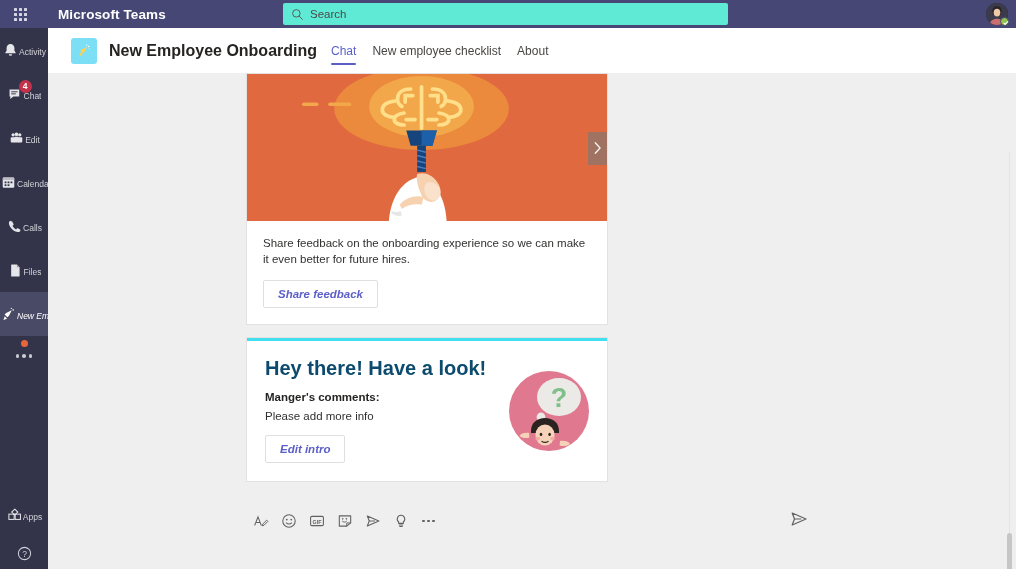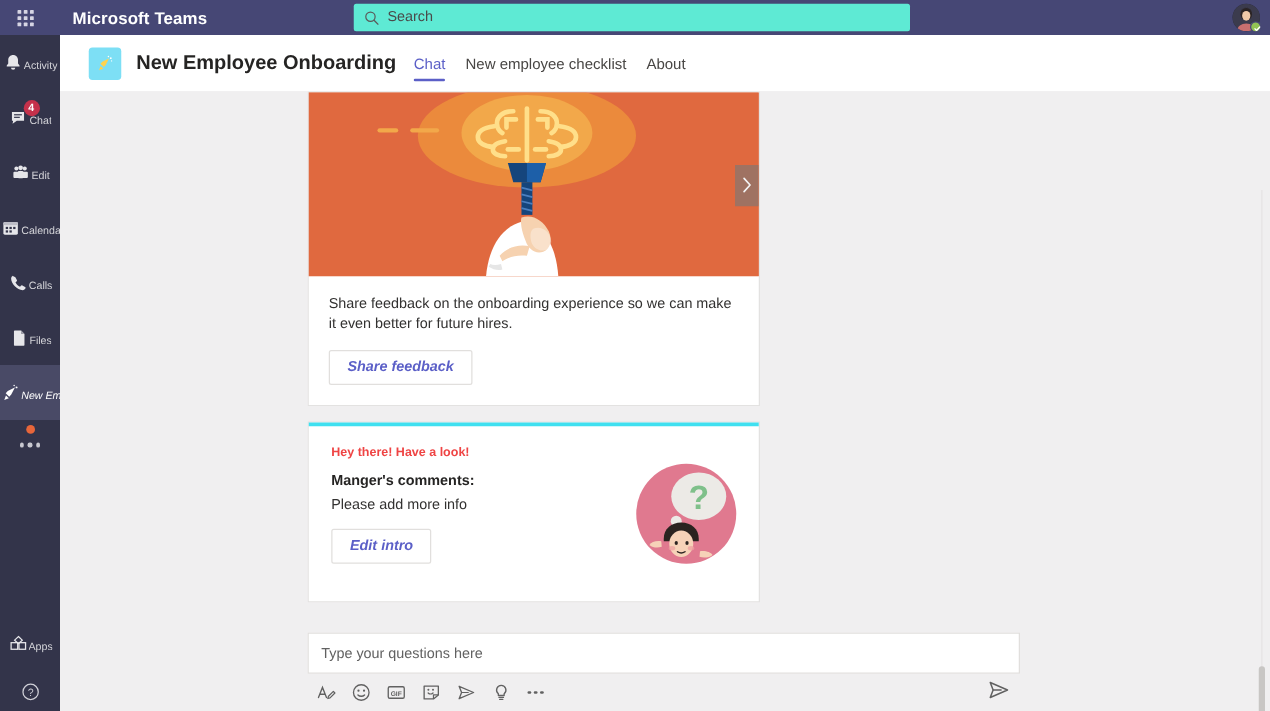--- a/index.html
+++ b/index.html
@@ -138,21 +138,21 @@
   .card-btn {
     margin-top: 13px; display: inline-block; border: 1px solid #e1dfdd;
     background: #fff; color: #5b5fc7; font-size: 11.5px; font-weight: 700;
     padding: 7px 14px; cursor: pointer; border-radius: 2px;
     font-family: "Liberation Sans", sans-serif;
     font-style: italic;
   }
 
   
   .card2-body { padding: 16px 18px 18px 18px; position: relative; min-height: 140px; }
-  .c2-title { font-size: 10px; font-weight: 700; color: #ef4444; margin-bottom: 5px; }
+  .c2-title { font-size: 20px; font-weight: 700; color: #0c4a6e; margin-bottom: 5px; }
   .c2-text { font-size: 11.5px; line-height: 16px; color: #323130; max-width: 205px; }
   .c2-strong { font-size: 11.5px; font-weight: 700; color: #252423; margin-top: 11px; }
   .c2-note { font-size: 11.5px; color: #323130; margin-top: 7px; }
   .c2-art {
     position: absolute; right: 14px; top: 26px; width: 88px; height: 88px;
   }
 
   
   .compose {
     position: absolute; left: 246px; top: 506px; width: 570px;
@@ -447,23 +447,20 @@
 
     </div>
 
     <div class="scrollbar">
       <div class="scroll-track-line"></div>
       <div class="scroll-thumb"></div>
     </div>
   </div>
 
   <div class="compose">
-    <div class="compose-input">
-      <span>Type your questions here</span>
-    </div>
     <div class="compose-bar">
 
       <span class="cbtn">
         <svg viewBox="0 0 18 18" width="16" height="16">
           <path d="M2 13.6 5.6 4.4 9.2 13.6M3.4 10.6h4.4" fill="none" stroke="#616161" stroke-width="1.2" stroke-linecap="round"></path>
           <path d="M11 12.4 15.4 8l1.4 1.4-4.4 4.4-2 .6z" fill="none" stroke="#616161" stroke-width="1.1" stroke-linejoin="round"></path>
         </svg>
       </span>
 
       <span class="cbtn">

